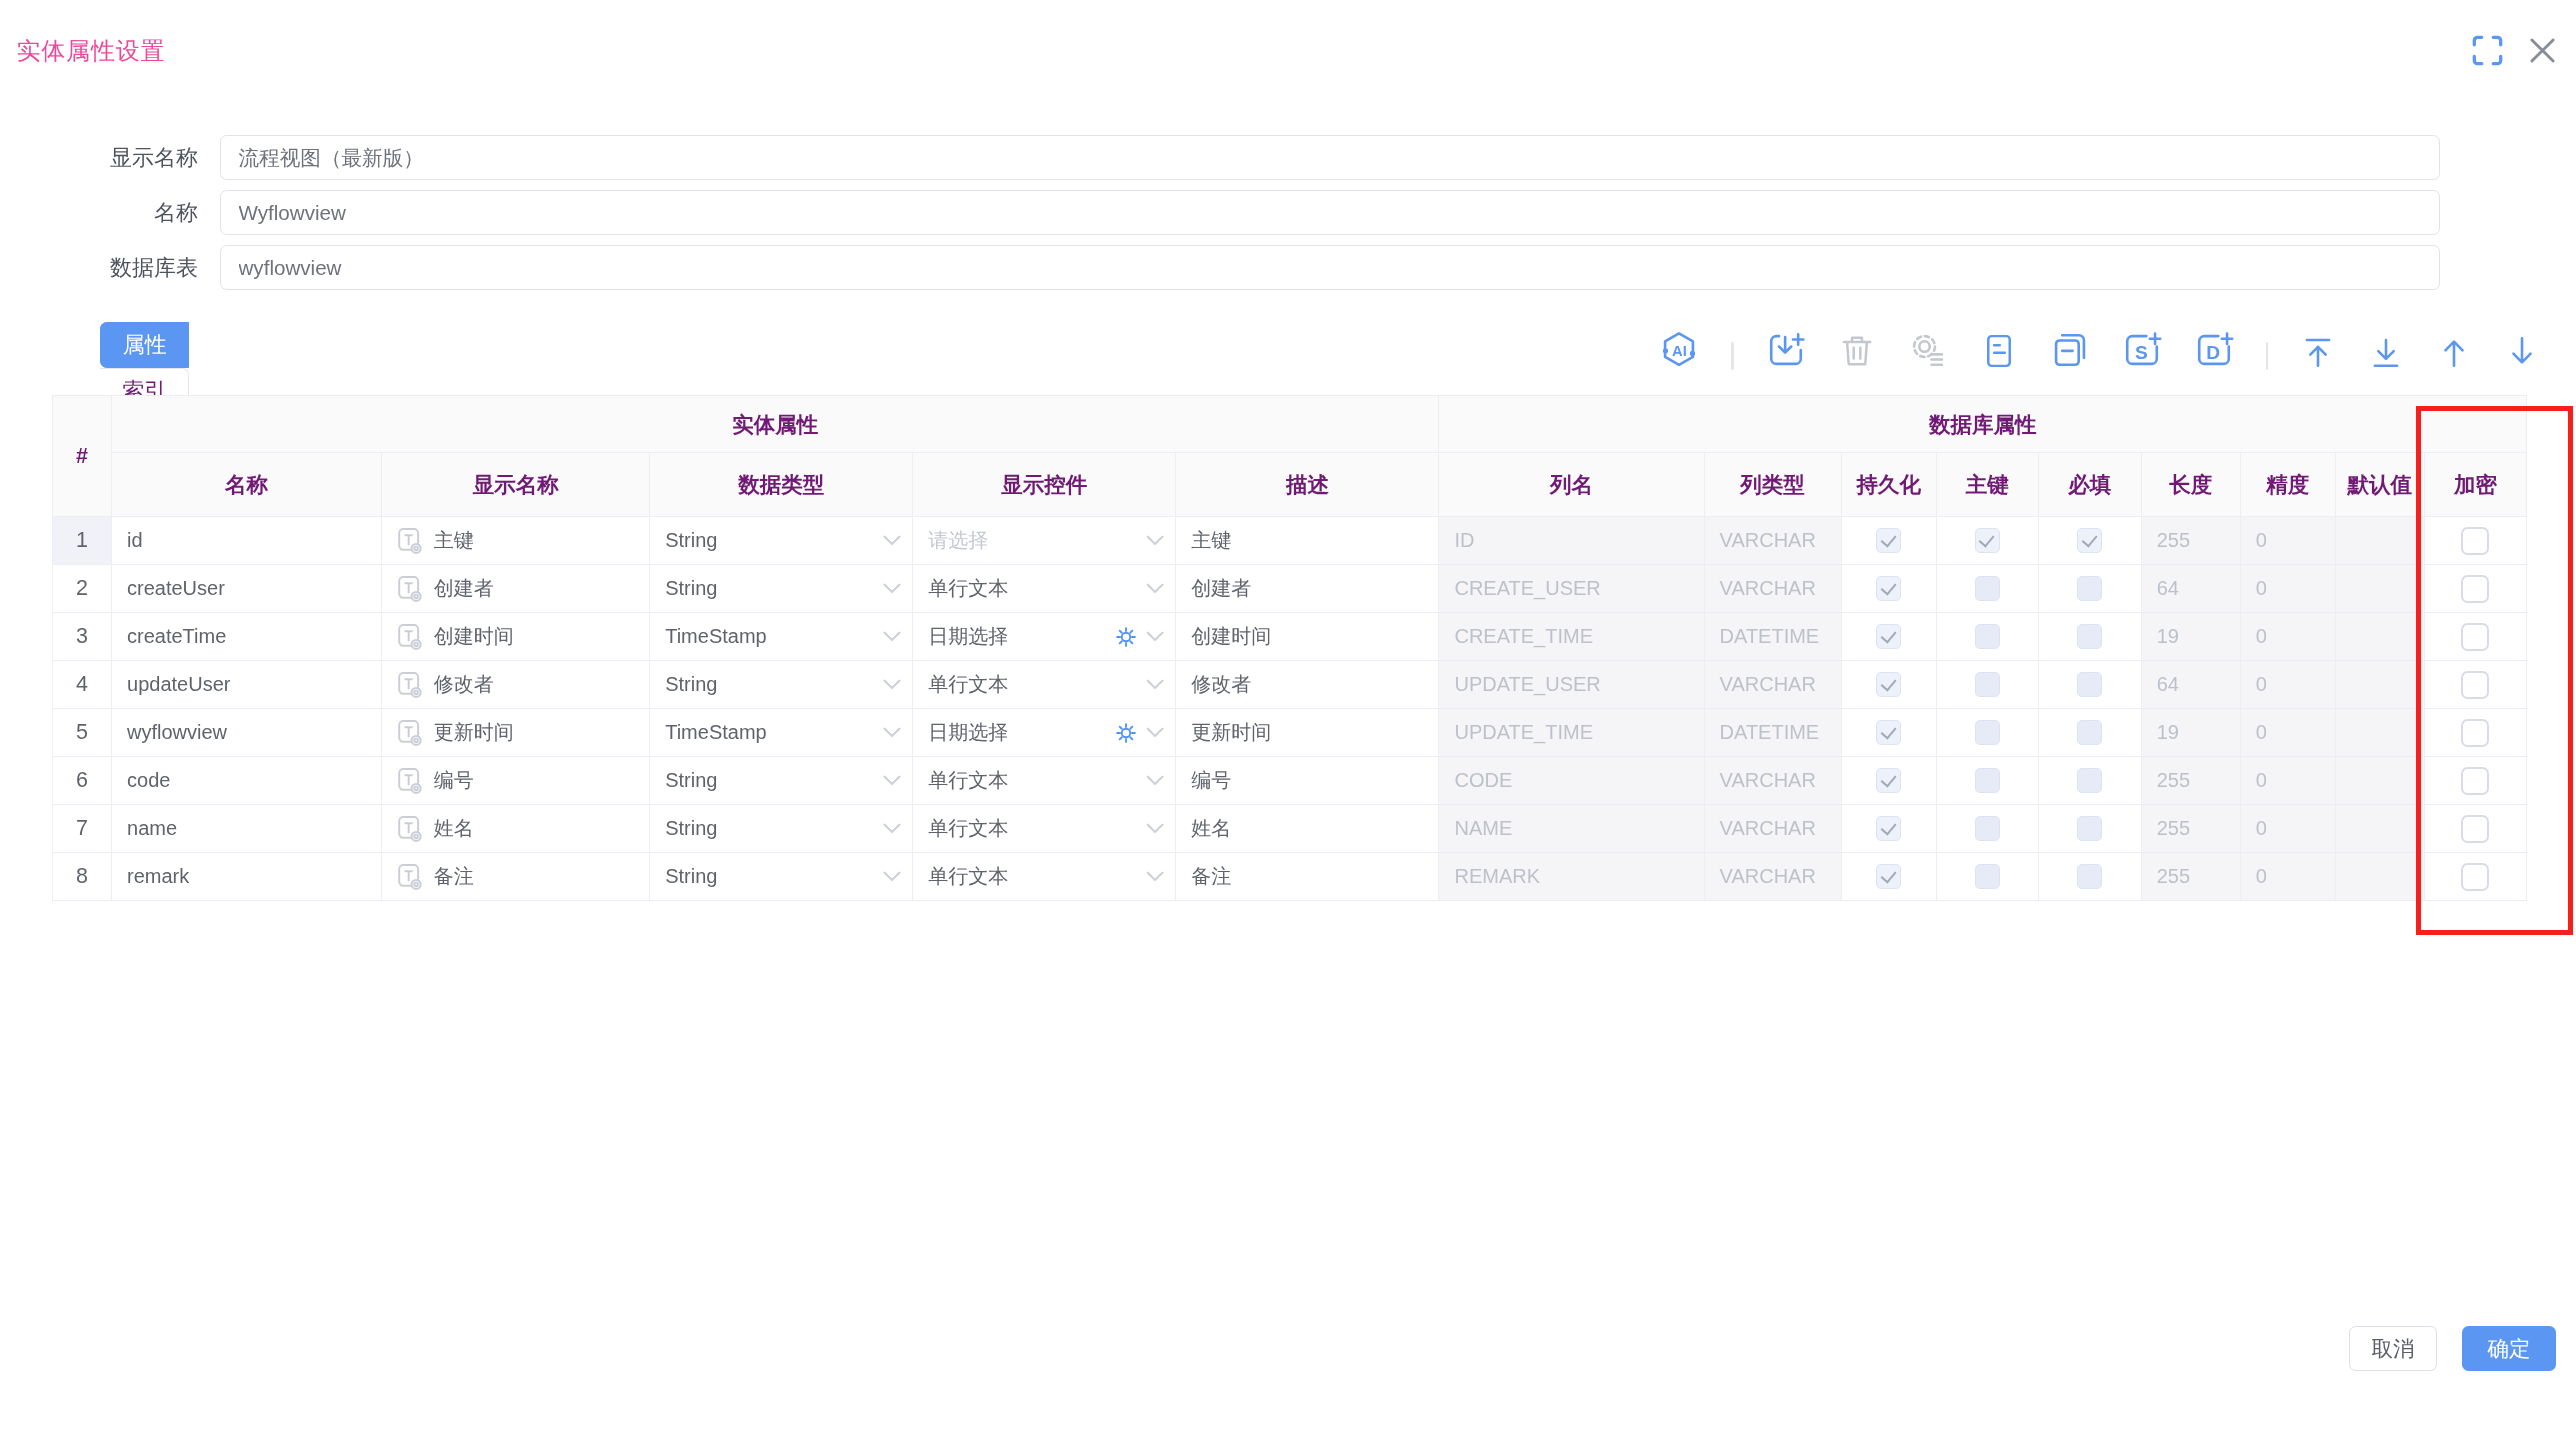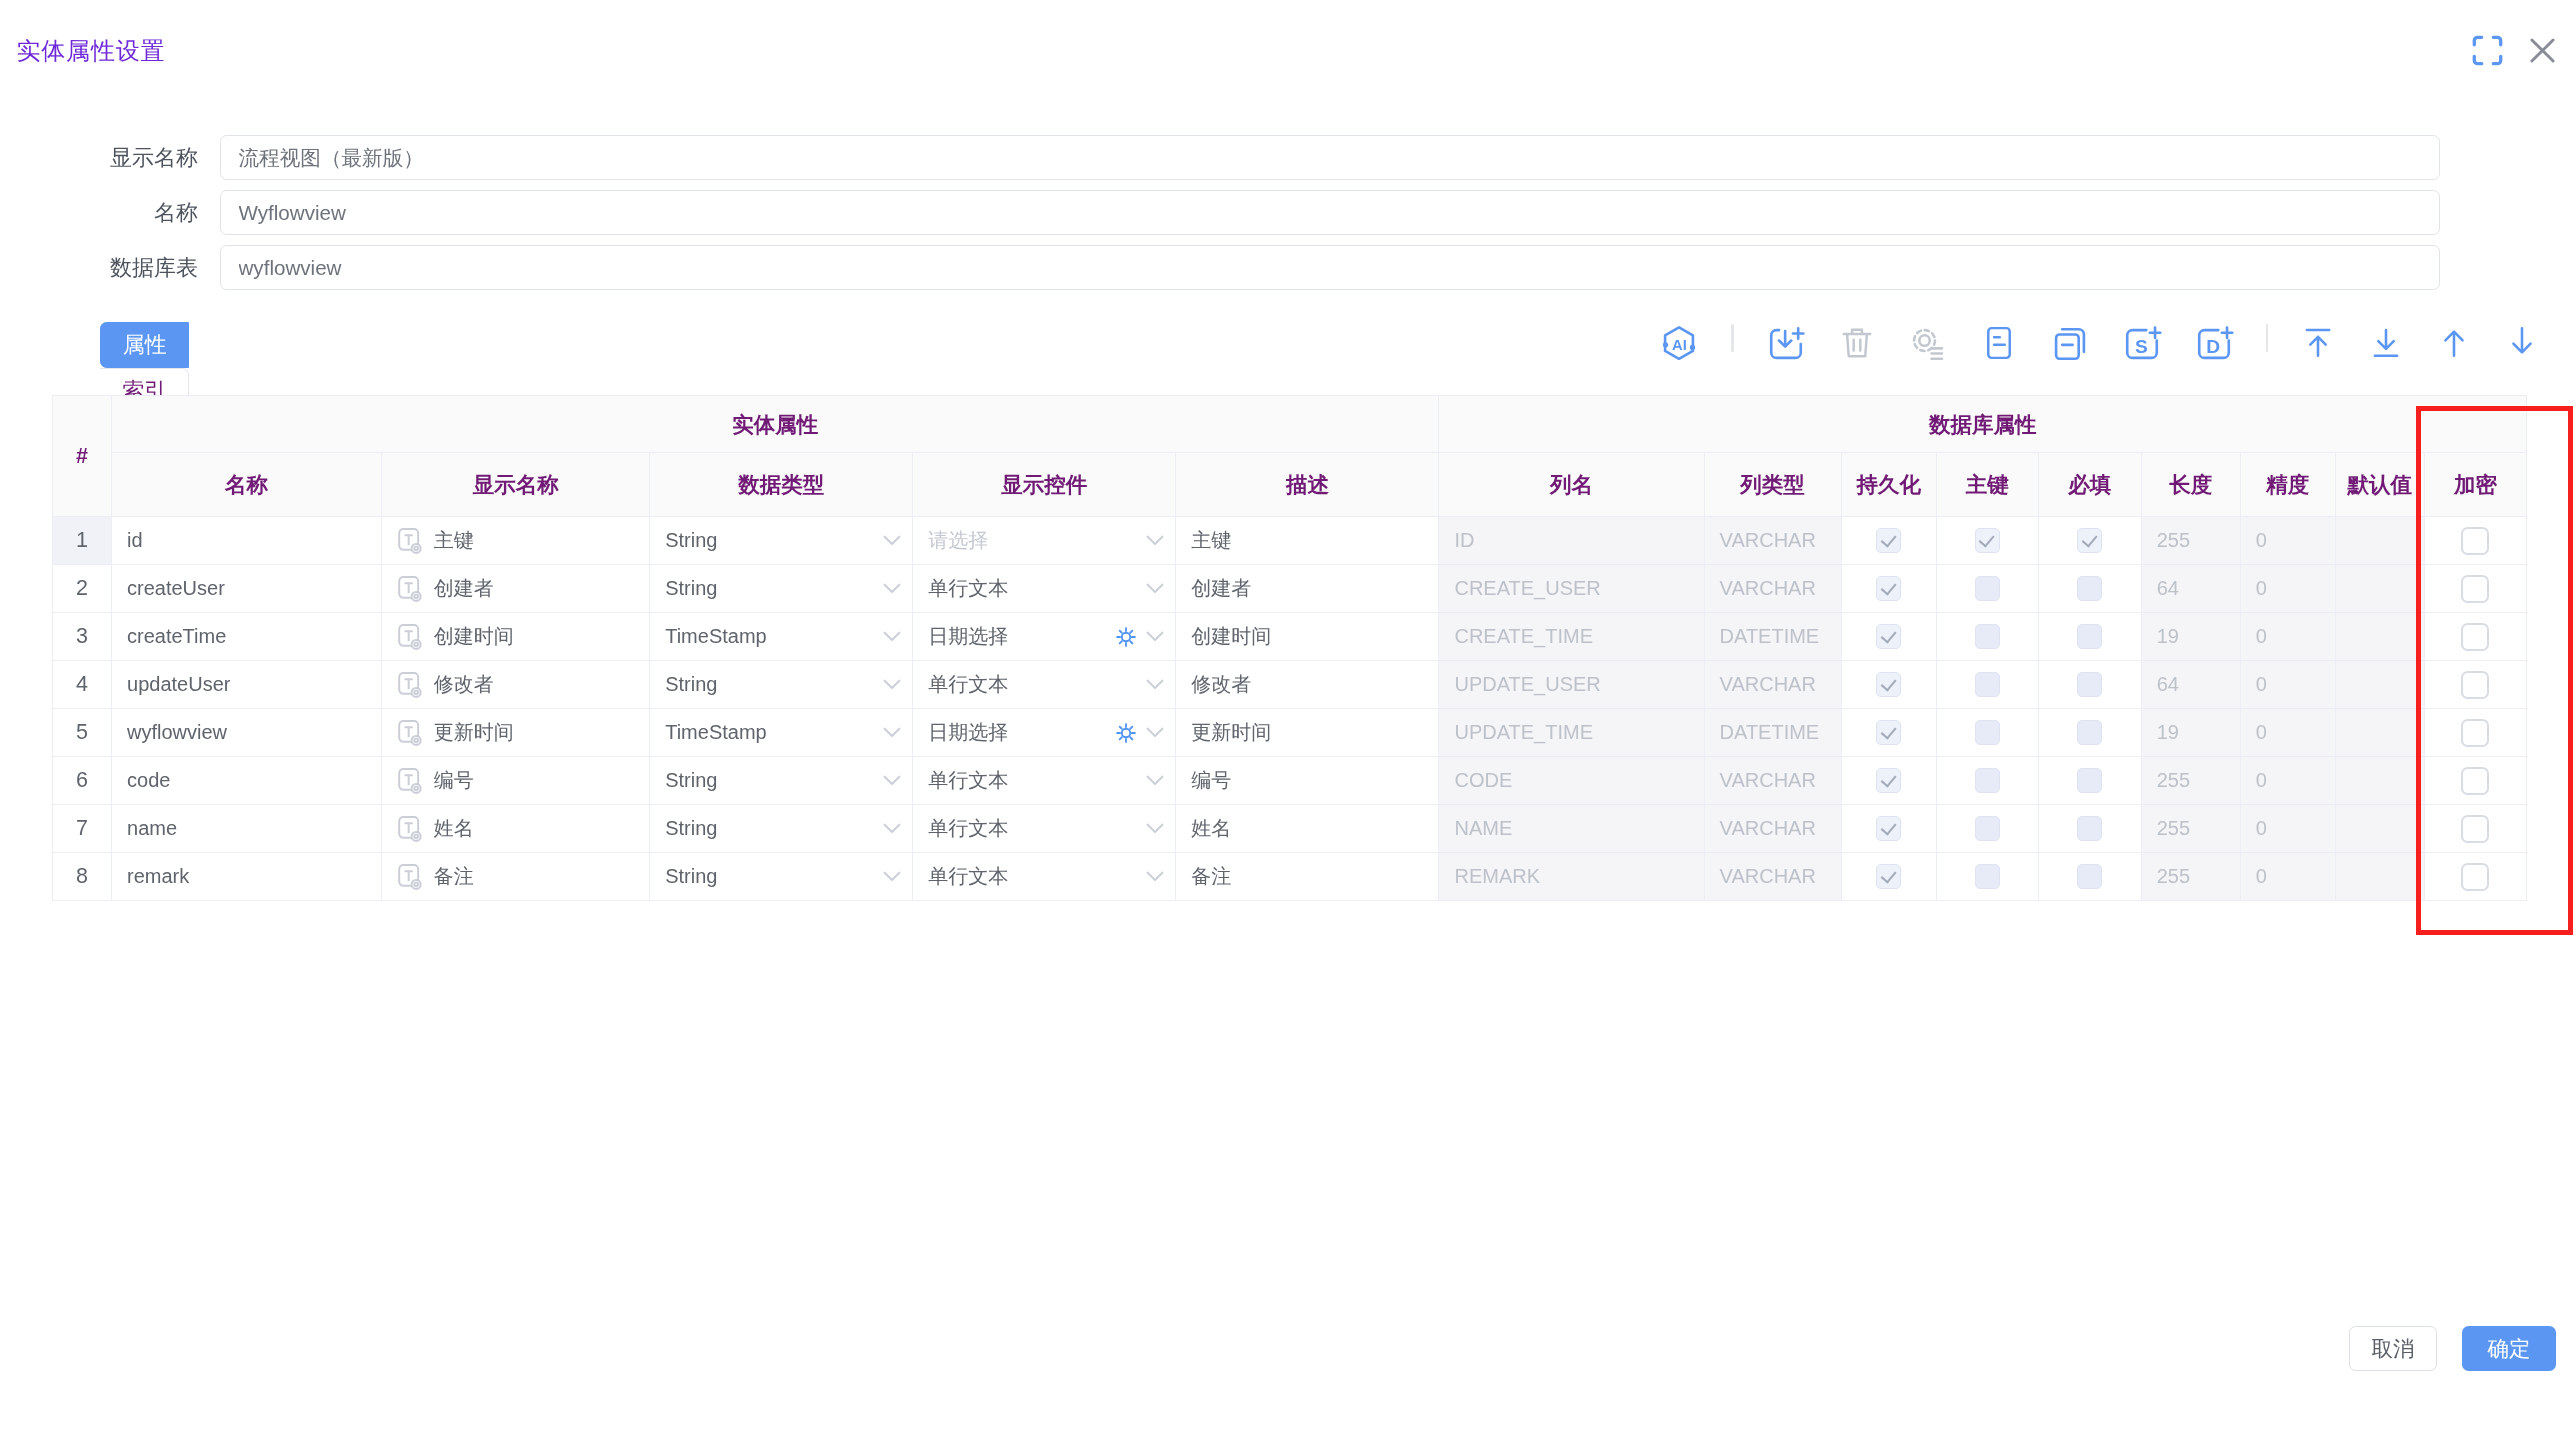--- a/index.html
+++ b/index.html
@@ -5,21 +5,21 @@
   * { box-sizing: border-box; margin: 0; padding: 0; }
   html, body { background: #fff; }
   body {
     width: 2576px; height: 1438px;
     position: relative; overflow: hidden;
     font-family: "Liberation Sans", "DejaVu Sans", sans-serif;
     color: #303133;
   }
   .dialog-title {
     position: absolute; left: 16.5px; top: 35px;
-    font-size: 24px; font-weight: 500; color: #6d28d9; letter-spacing: 0.8px;
+    font-size: 24px; font-weight: 500; color: #ec4899; letter-spacing: 0.8px;
   }
   .win-controls { position: absolute; top: 33px; right: 16.5px; display: flex; gap: 20px; align-items: center; }
   .win-controls .icon-btn { width: 35px; height: 35px; display: flex; align-items: center; justify-content: center; cursor: pointer; }
 
   
   .form { position: absolute; left: 0; top: 135px; }
   .form-row { display: flex; align-items: center; margin-bottom: 10px; }
   .form-label { width: 198px; text-align: right; font-size: 22px; color: #4e545e; flex: none; }
   .form-input {
     margin-left: 21.5px; width: 2220px; height: 45px;
@@ -30,21 +30,21 @@
 
   
   .tabs-row { position: absolute; left: 51px; top: 322px; display: flex; align-items: center; flex-direction: column; }
   .tab { height: 46px; min-width: 89px; padding: 0 18px; display: flex; align-items: center; justify-content: center; font-size: 22px; cursor: pointer; }
   .tab-active { background: #5b96f2; border: 1.7px solid #5b96f2; color: #fff; border-radius: 6.6px 0 0 6.6px; }
   .tab-inactive { background: #fff; border: 1.7px solid #e4e6eb; border-left: none; color: #701a75; border-radius: 0 6.6px 6.6px 0; }
   .show-db-label { margin-left: 26.4px; font-size: 23px; color: #2e3238; }
   .checkbox-blue { margin-left: 15px; width: 30px; height: 30px; border-radius: 6.6px; background: #5b96f2; display: flex; align-items: center; justify-content: center; cursor: pointer; }
 
   
-  .toolbar { position: absolute; top: 324px; right: 36px; height: 46px; display: flex; align-items: flex-start; gap: 32px; }
+  .toolbar { position: absolute; top: 324px; right: 36px; height: 46px; display: flex; align-items: flex-end; gap: 32px; }
   .tb-btn { display: flex; align-items: center; justify-content: center; cursor: pointer; }
   .tb-divider { width: 2.5px; height: 28px; background: #e4e6ea; border-radius: 1.7px; }
 
   
   .etable { position: absolute; left: 52px; top: 395px; width: 2475px; border-collapse: collapse; table-layout: fixed; }
   .etable th, .etable td { border: 1.2px solid #ebeef5; overflow: hidden; white-space: nowrap; }
   .etable th { background: #fafafa; color: #701a75; font-size: 21.5px; font-weight: bold; text-align: center; }
   .etable thead tr.group th { height: 57px; }
   .etable thead tr.cols th { height: 64px; }
   .etable tbody tr { height: 48px; }

